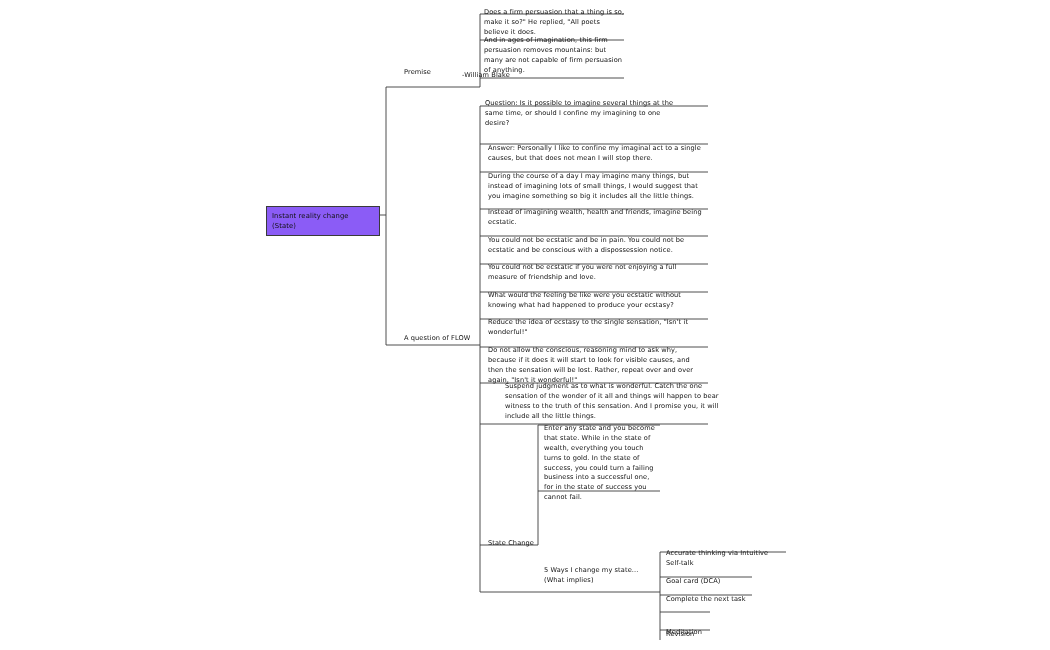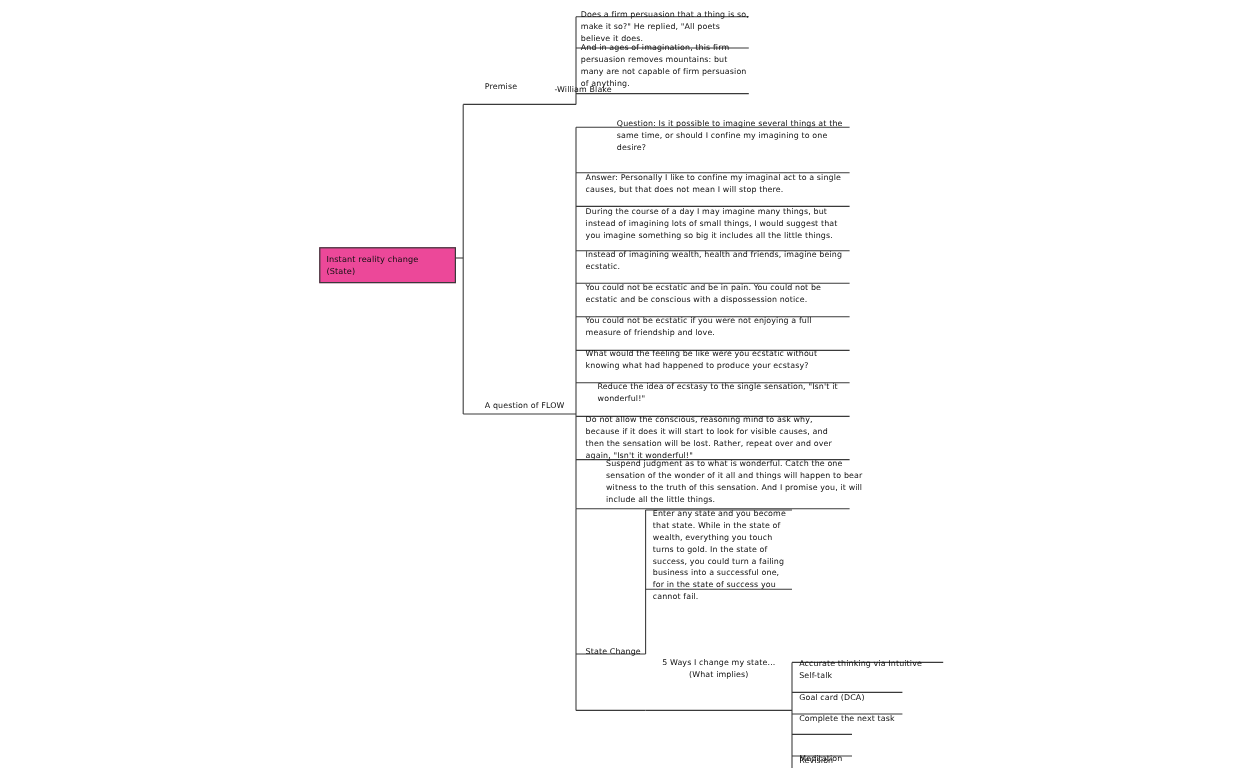--- a/index.html
+++ b/index.html
@@ -25,21 +25,21 @@
     position: absolute;
     box-sizing: border-box;
     font-size: 6.6px;
     line-height: 1.5;
     color: #111111;
     letter-spacing: 0.1px;
   }
   
   .boxed {
     border: 1px solid #3a3a3a;
-    background: #ec4899;
+    background: #8b5cf6;
     padding: 4px 5px;
   }
   
   .plain {
     background: transparent;
     padding: 0 2px 1px 2px;
   }
   .root {
     font-size: 6.8px;
   }
@@ -120,60 +120,60 @@
     <span>And in ages of imagination, this firm persuasion removes mountains: but many are not capable of firm persuasion of anything.</span>
   </div>
   <div class="node plain" style="left:460px; top:71px; width:146px;">
     <span>-William Blake</span>
   </div>
 
   <div class="node plain" style="left:402px; top:334px; width:80px;">
     <span>A question of FLOW</span>
   </div>
 
-  <div class="node plain" style="left:512px; top:99px; width:200px;">
+  <div class="node plain" style="left:483px; top:99px; width:200px;">
     <span>Question: Is it possible to imagine several things at the same time, or should I confine my imagining to one desire?</span>
   </div>
   <div class="node plain" style="left:486px; top:144px; width:220px;">
     <span>Answer: Personally I like to confine my imaginal act to a single causes, but that does not mean I will stop there.</span>
   </div>
   <div class="node plain" style="left:486px; top:172px; width:220px;">
     <span>During the course of a day I may imagine many things, but instead of imagining lots of small things, I would suggest that you imagine something so big it includes all the little things.</span>
   </div>
   <div class="node plain" style="left:486px; top:208px; width:220px;">
     <span>Instead of imagining wealth, health and friends, imagine being ecstatic.</span>
   </div>
   <div class="node plain" style="left:486px; top:236px; width:220px;">
     <span>You could not be ecstatic and be in pain. You could not be ecstatic and be conscious with a dispossession notice.</span>
   </div>
   <div class="node plain" style="left:486px; top:263px; width:220px;">
     <span>You could not be ecstatic if you were not enjoying a full measure of friendship and love.</span>
   </div>
   <div class="node plain" style="left:486px; top:291px; width:220px;">
     <span>What would the feeling be like were you ecstatic without knowing what had happened to produce your ecstasy?</span>
   </div>
-  <div class="node plain" style="left:496px; top:318px; width:220px;">
+  <div class="node plain" style="left:486px; top:318px; width:220px;">
     <span>Reduce the idea of ecstasy to the single sensation, "Isn't it wonderful!"</span>
   </div>
   <div class="node plain" style="left:486px; top:346px; width:220px;">
     <span>Do not allow the conscious, reasoning mind to ask why, because if it does it will start to look for visible causes, and then the sensation will be lost. Rather, repeat over and over again, "Isn't it wonderful!"</span>
   </div>
   <div class="node plain" style="left:503px; top:382px; width:220px;">
     <span>Suspend judgment as to what is wonderful. Catch the one sensation of the wonder of it all and things will happen to bear witness to the truth of this sensation. And I promise you, it will include all the little things.</span>
   </div>
 
   <div class="node plain" style="left:486px; top:539px; width:52px;">
     <span>State Change</span>
   </div>
 
   <div class="node plain" style="left:542px; top:424px; width:118px;">
     <span>Enter any state and you become that state. While in the state of wealth, everything you touch turns to gold. In the state of success, you could turn a failing business into a successful one, for in the state of success you cannot fail.</span>
   </div>
 
-  <div class="node plain" style="left:542px; top:548px; width:114px;text-align:center;">
+  <div class="node plain" style="left:542px; top:566px; width:114px;">
     <span>5 Ways I change my state... (What implies)</span>
   </div>
 
   <div class="node plain" style="left:664px; top:549px; width:120px;">
     <span>Accurate thinking via Intuitive Self-talk</span>
   </div>
   <div class="node plain" style="left:664px; top:577px; width:86px;">
     <span>Goal card (DCA)</span>
   </div>
   <div class="node plain" style="left:664px; top:595px; width:86px;">

